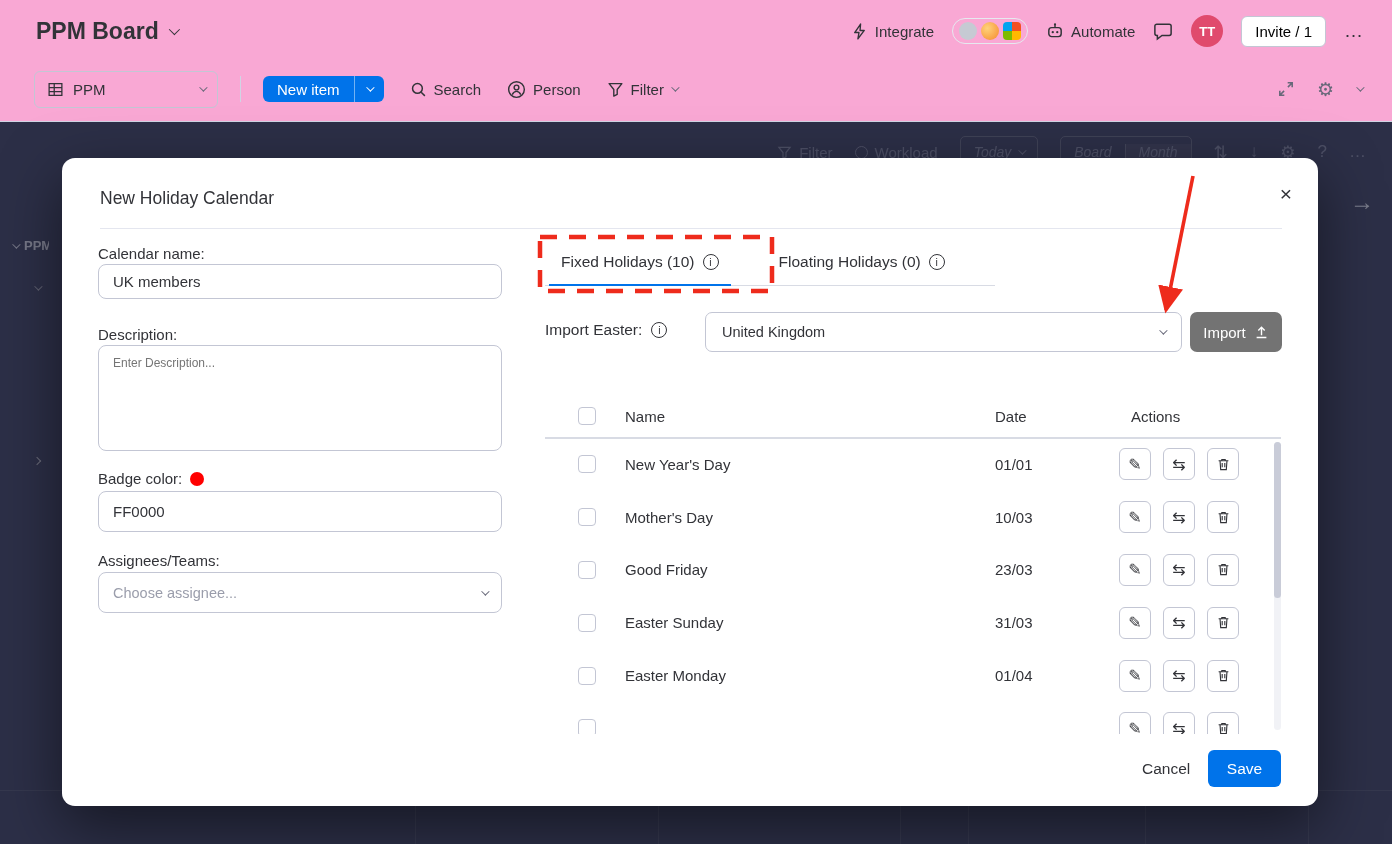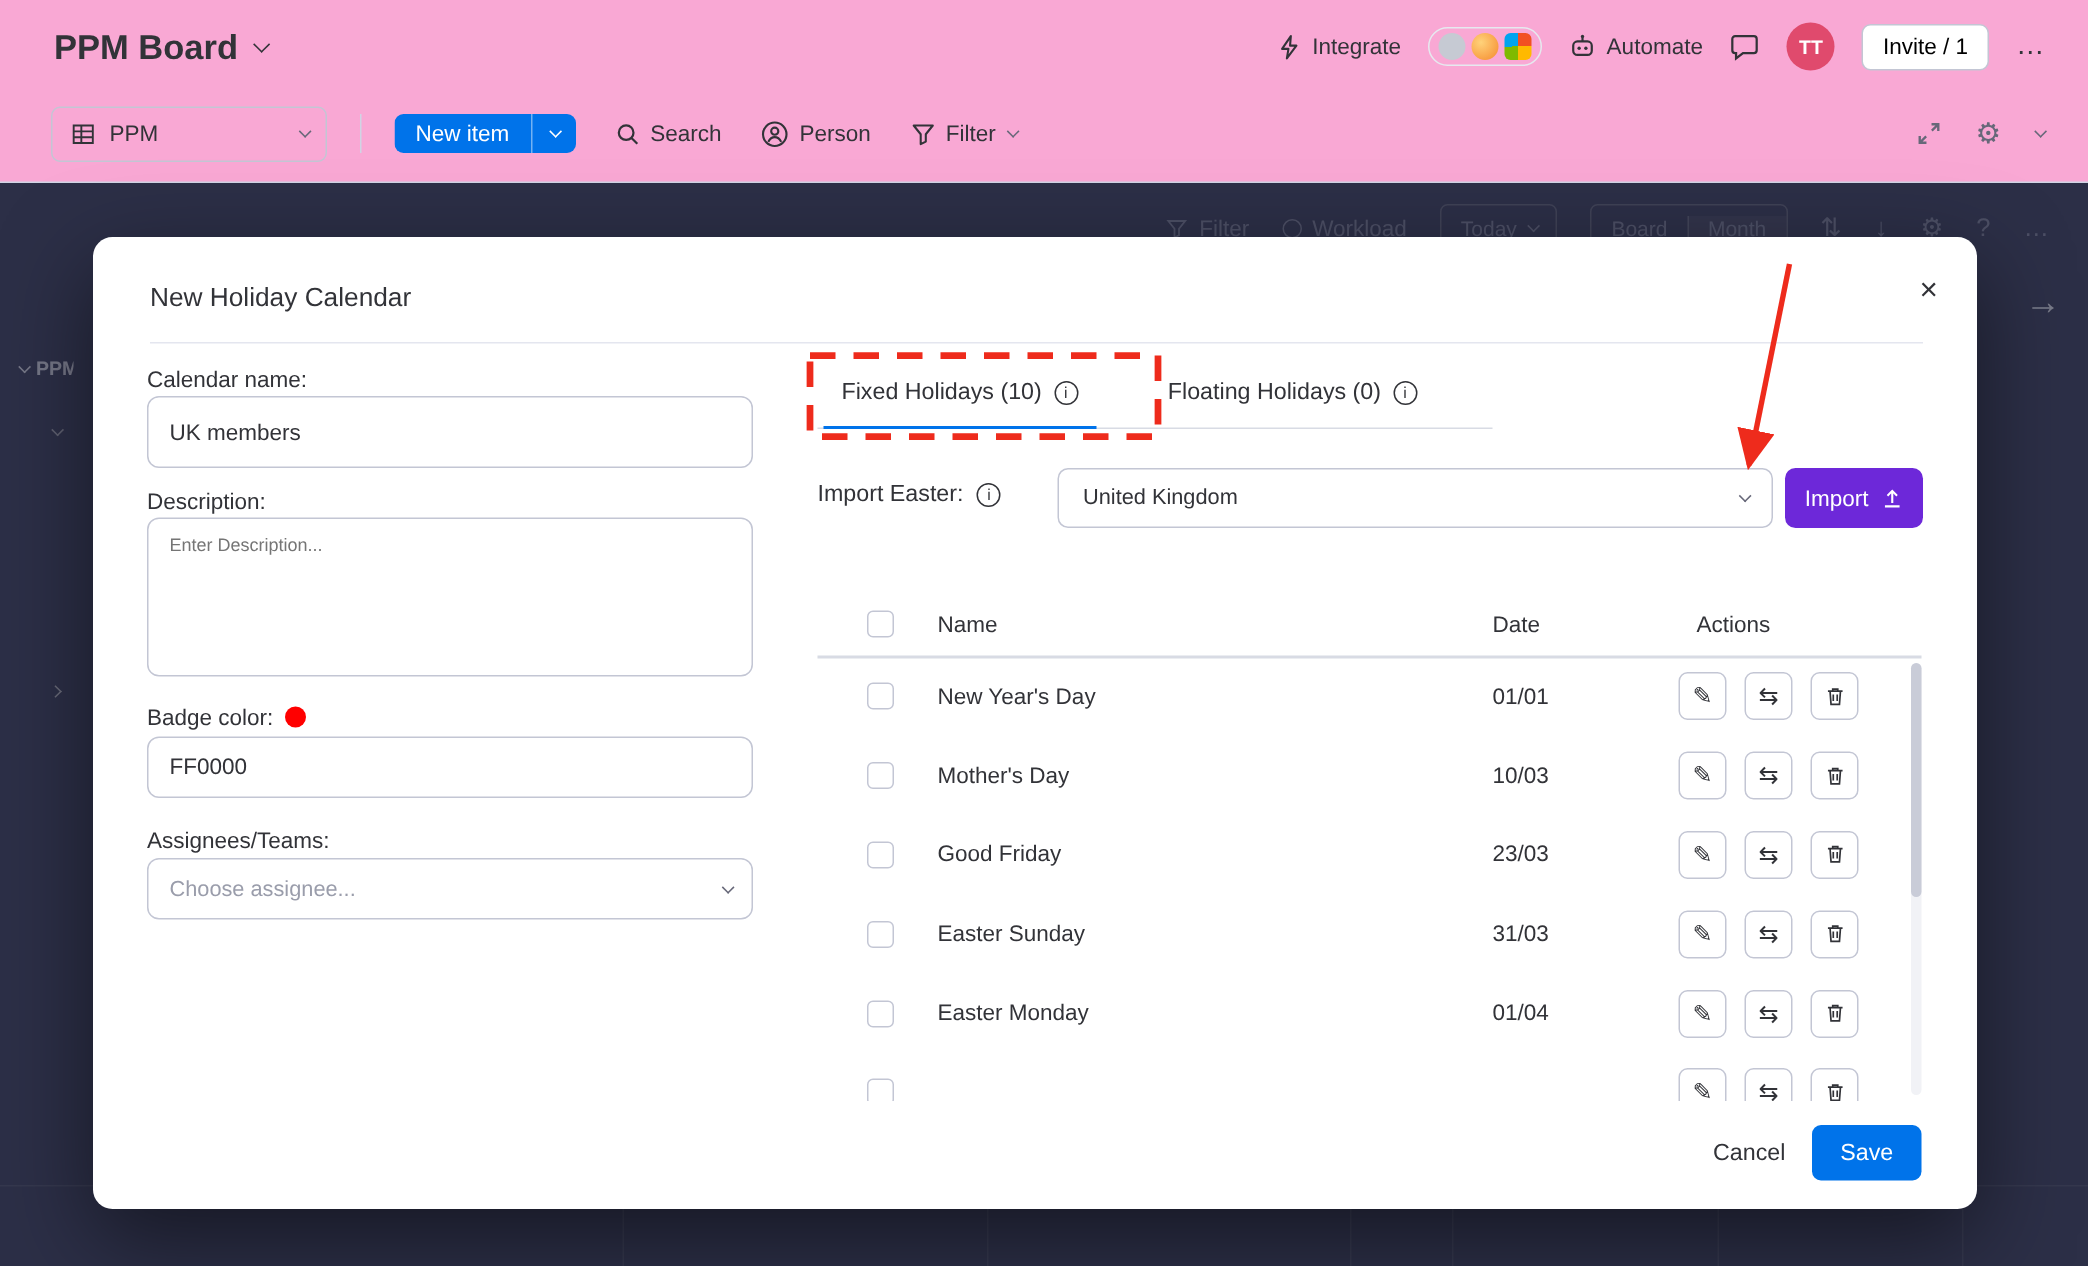--- a/index.html
+++ b/index.html
@@ -31,59 +31,59 @@
   .newitem .main { background:#0073ea; color:#fff; font-size:15px; display:flex; align-items:center; padding:0 14px; }
   .newitem .drop { background:#0073ea; color:#fff; width:30px; display:flex; align-items:center; justify-content:center; border-left:1px solid rgba(255,255,255,.45); }
   .tool-link { display:flex; align-items:center; gap:7px; font-size:15px; margin-left:26px; cursor:pointer; color:#323338; }
   .tool-right { position:absolute; right:30px; display:flex; align-items:center; gap:22px; color:#676879; }
   .glyph { font-size:19px; line-height:1; cursor:pointer; }
   svg.ic { display:block; }
 
   
   .board-bg { position:absolute; left:0; top:122px; width:1392px; height:722px; background:#3f4260; z-index:0; }
   .bg-toolbar { position:absolute; top:14px; right:26px; display:flex; align-items:center; gap:22px; color:#cfd3e8; opacity:.42; font-size:14px; }
-  .bg-box { border:1px solid rgba(255,255,255,.45); border-radius:5px; display:flex; align-items:center; height:32px; }
+  .bg-box { border:1px solid rgba(255,255,255,.45); border-radius:5px; display:flex; align-items:center; height:32px;font-style:italic; }
   .bg-box .cell { padding:0 13px; display:flex; align-items:center; gap:7px; }
   .bg-box .cell + .cell { border-left:1px solid rgba(255,255,255,.45); }
   .bg-box .cell.active { background:rgba(255,255,255,.14); }
   .bg-icon { font-size:17px; }
   .wl-circle { width:13px; height:13px; border:1.5px solid currentColor; border-radius:50%; display:inline-block; }
   .bg-arrow { position:absolute; top:66px; right:18px; color:#e9ebf5; font-size:24px; opacity:.85; }
   .bg-side { position:absolute; left:12px; top:116px; color:#eceef8; opacity:.8; font-size:13px; font-weight:700; display:flex; gap:6px; align-items:center; }
   .bg-side .clip { width:25px; overflow:hidden; white-space:nowrap; display:inline-block; }
   .bg-chev2 { position:absolute; left:34px; top:163px; color:#fff; opacity:.5; }
   .bg-chev3 { position:absolute; left:34px; top:336px; color:#fff; opacity:.6; transform:rotate(-45deg); }
   .bg-gridline { position:absolute; background:rgba(255,255,255,.09); }
   .overlay { position:absolute; left:0; top:122px; width:1392px; height:722px; background:rgba(24,26,42,.47); z-index:2; }
 
   
   .modal { position:absolute; left:62px; top:158px; width:1256px; height:648px; background:#fff; border-radius:13px; box-shadow:0 20px 60px rgba(0,0,0,.5); z-index:5; }
   .m-title { position:absolute; left:38px; top:30px; font-size:17.5px; color:#323338; }
   .m-close { position:absolute; right:26px; top:24px; font-size:21px; color:#323338; cursor:pointer; }
   .m-divider { position:absolute; left:38px; right:36px; top:70px; height:1px; background:#e4e6ef; }
 
   .f-label { position:absolute; font-size:15px; color:#323338; }
-  .f-input { position:absolute; left:36px; width:404px; height:48px; border:1px solid #c3c6d4; border-radius:8px; font-size:15px; padding:0 14px; color:#323338; font-family:inherit; }
+  .f-input { position:absolute; left:36px; width:404px; height:35px; border:1px solid #c3c6d4; border-radius:8px; font-size:15px; padding:0 14px; color:#323338; font-family:inherit; }
   .f-input::placeholder, .ph { color:#9a9dab; }
   .f-textarea { position:absolute; left:36px; top:187px; width:404px; height:106px; border:1px solid #c3c6d4; border-radius:8px; font-size:12px; padding:10px 14px; resize:none; font-family:inherit; }
   .badge-dot { display:inline-block; width:14px; height:14px; border-radius:50%; background:#ff0000; vertical-align:-2px; margin-left:8px; }
   .f-select { position:absolute; left:36px; top:414px; width:404px; height:41px; border:1px solid #c3c6d4; border-radius:8px; display:flex; align-items:center; padding:0 14px; font-size:14.5px; cursor:pointer; }
   .f-select .chev { margin-left:auto; color:#676879; }
 
   .tabs { position:absolute; left:483px; top:80px; width:450px; height:48px; border-bottom:1px solid #d8dbe4; display:flex; }
   .tab { display:flex; align-items:center; gap:8px; font-size:15.5px; padding:0 16px; cursor:pointer; position:relative; }
   .tab.active::after { content:""; position:absolute; left:4px; right:4px; bottom:-1px; height:2px; background:#0073ea; }
   .tab + .tab { margin-left:28px; }
   .info-i { display:inline-flex; width:16px; height:16px; border:1.3px solid #323338; border-radius:50%; align-items:center; justify-content:center; font-size:10.5px; font-style:normal; }
   .info-i::before { content:"i"; }
 
   .import-label { position:absolute; left:483px; top:163px; font-size:15.5px; display:flex; align-items:center; gap:9px; }
   .import-select { position:absolute; left:643px; top:154px; width:477px; height:40px; border:1px solid #c3c6d4; border-radius:7px; display:flex; align-items:center; padding:0 16px; font-size:14.5px; cursor:pointer; }
   .import-select .chev { margin-left:auto; color:#676879; }
-  .import-btn { position:absolute; left:1128px; top:154px; width:92px; height:40px; background:#6d28d9; border:none; border-radius:7px; color:#fff; font-size:15px; display:flex; align-items:center; justify-content:center; gap:8px; cursor:pointer; font-family:inherit; }
+  .import-btn { position:absolute; left:1128px; top:154px; width:92px; height:40px; background:#737373; border:none; border-radius:7px; color:#fff; font-size:15px; display:flex; align-items:center; justify-content:center; gap:8px; cursor:pointer; font-family:inherit; }
 
   .tbl-grid { display:grid; grid-template-columns:47px 370px 122px auto; align-items:center; padding-left:33px; }
   .tbl-head { position:absolute; left:483px; top:238px; width:737px; height:40px; font-size:15px; color:#323338; }
   .tbl-head-divider { position:absolute; left:483px; top:279px; width:736px; height:1.5px; background:#d8dbe4; }
   .tbl-rows { position:absolute; left:483px; top:280px; width:737px; height:296px; overflow:hidden; }
   .tbl-row { height:52.8px; font-size:15px; }
   .cbx { width:18px; height:18px; border:1.5px solid #c3c6d4; border-radius:4px; background:#fff; cursor:pointer; }
   .actions { display:flex; gap:12px; padding-left:2px; }
   .act-btn { width:32px; height:32px; border:1px solid #c3c6d4; border-radius:6px; background:#fff; display:flex; align-items:center; justify-content:center; font-size:16px; color:#323338; cursor:pointer; }
   .scrollbar { position:absolute; left:1212px; top:284px; width:7px; height:288px; background:#f1f2f6; border-radius:4px; }

